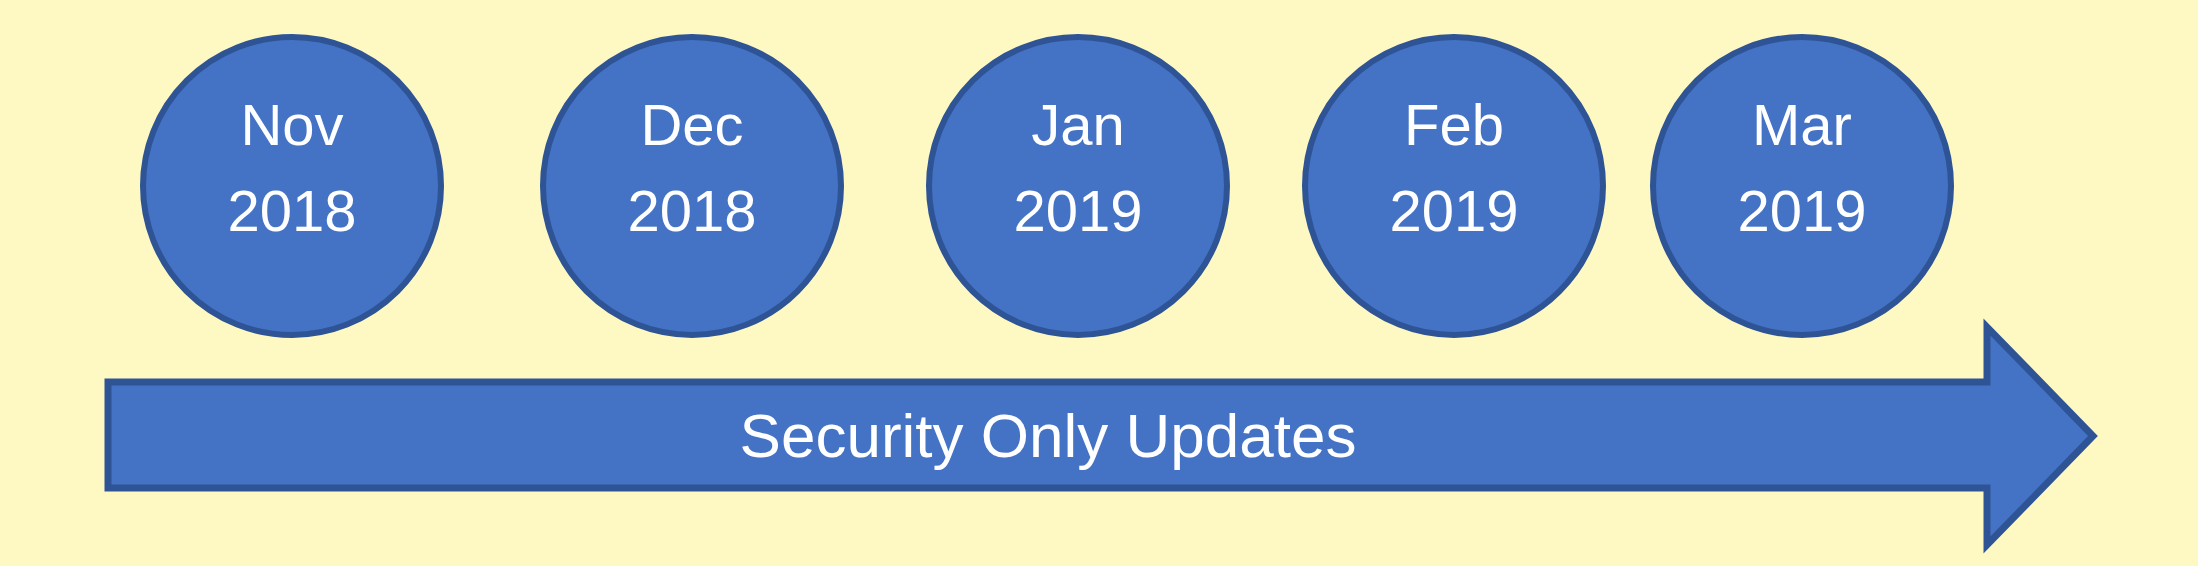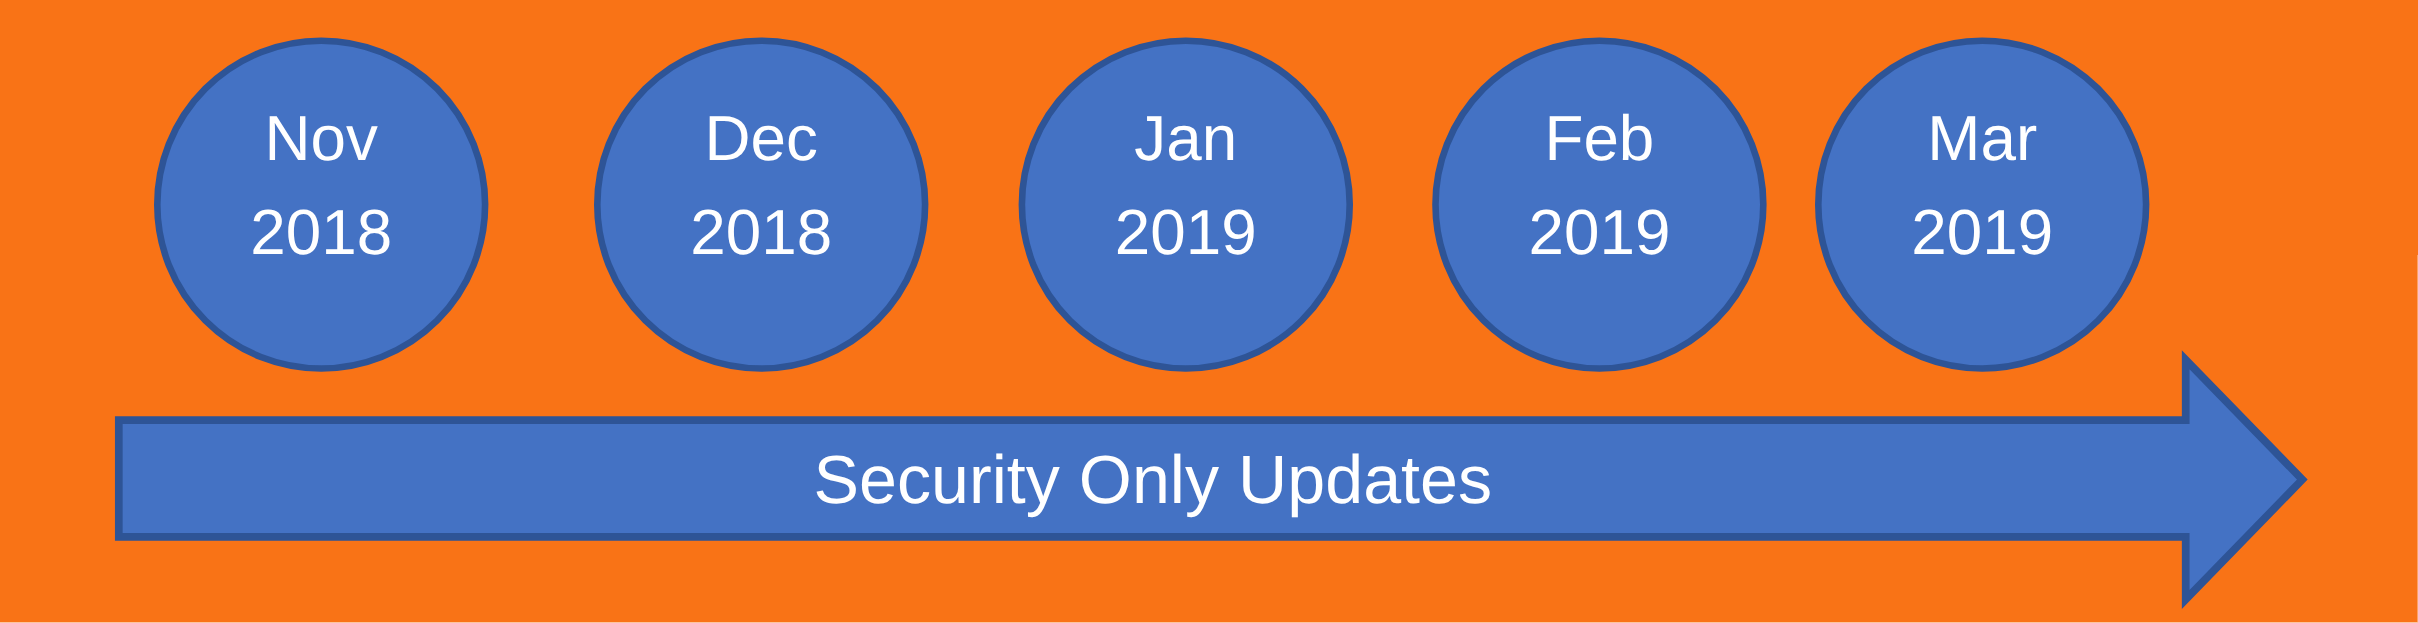--- a/index.html
+++ b/index.html
@@ -8,21 +8,21 @@
     padding: 0;
     background: #ffffff;
   }
   body {
     font-family: "Liberation Sans", sans-serif;
   }
   #canvas {
     position: relative;
     width: 2198px;
     height: 566px;
-    background: #f97316;
+    background: #fef9c3;
     overflow: hidden;
   }
   #diagram-svg {
     position: absolute;
     left: 0;
     top: 0;
     width: 2198px;
     height: 566px;
     display: block;
   }

